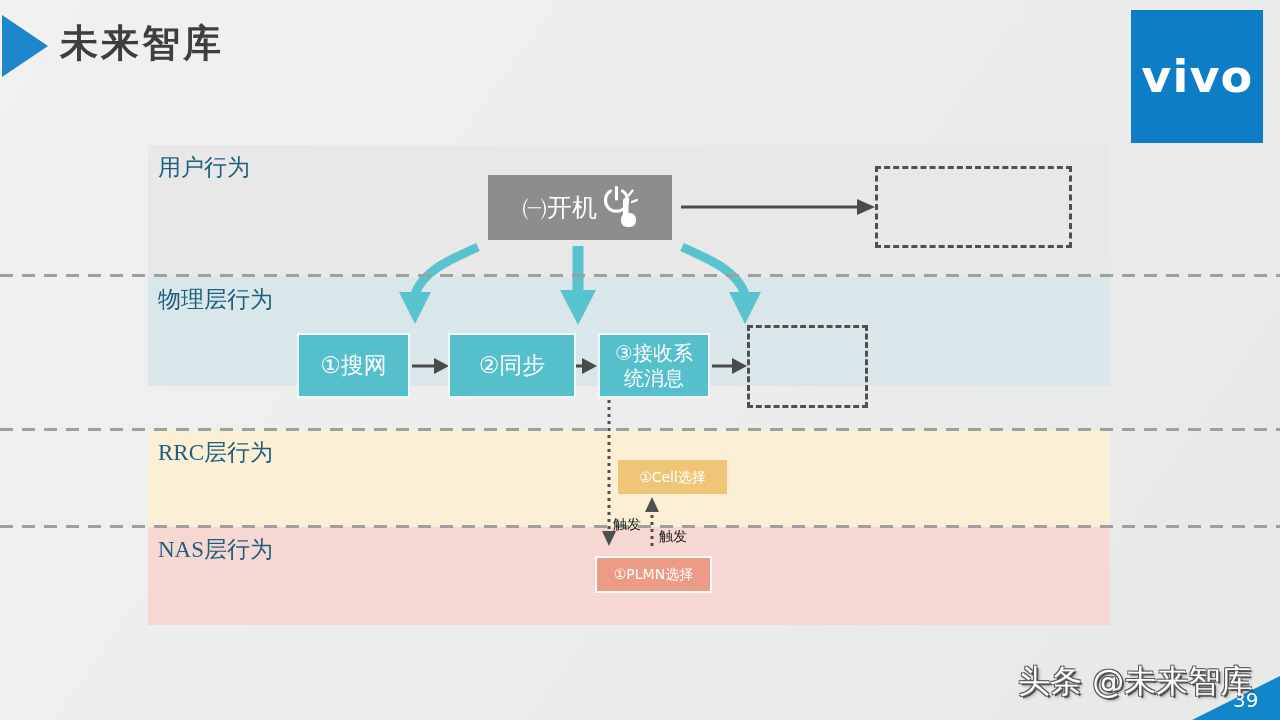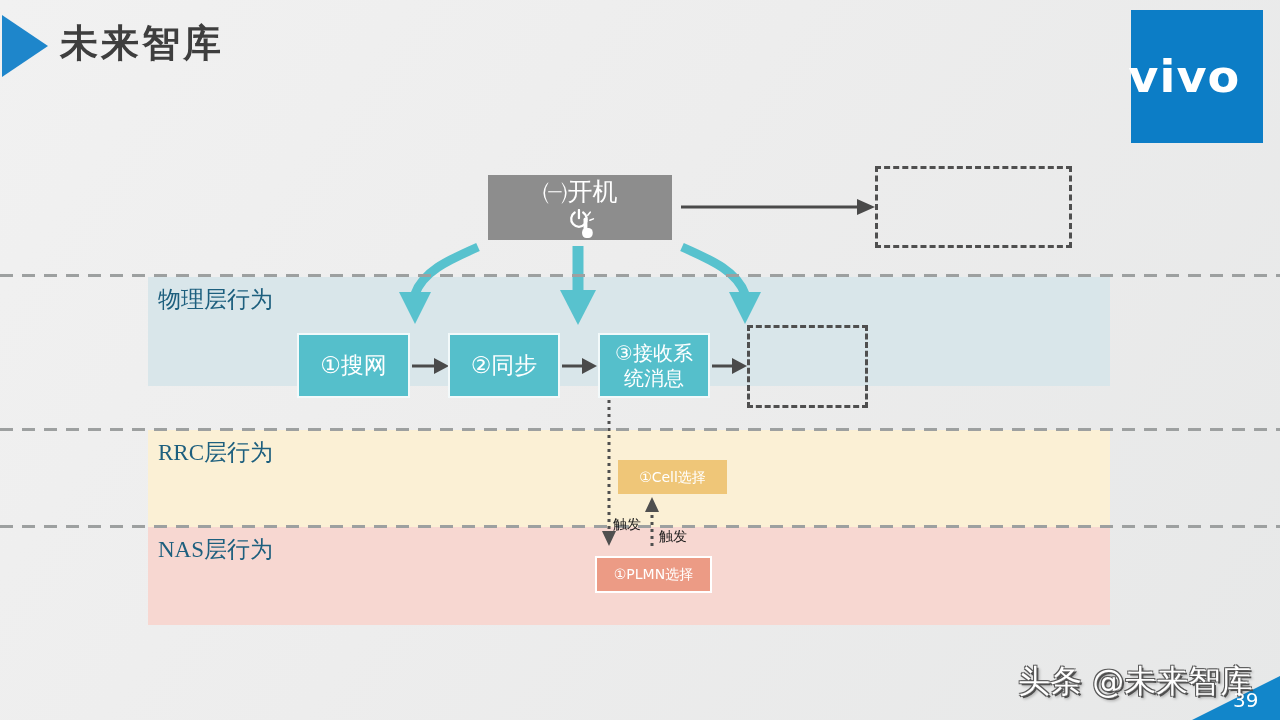--- a/index.html
+++ b/index.html
@@ -17,21 +17,21 @@
     background:#1E86CB; clip-path:polygon(0 0,100% 50%,0 100%);
   }
   .page-title {
     position:absolute; left:60px; top:18px;
     font-size:38px; font-weight:700; color:#3E3E3E; letter-spacing:3px;
   }
 
   
   .logo {
     position:absolute; left:1131px; top:10px; width:132px; height:133px;
-    background:#0C7DC6; display:flex; align-items:center; 
+    background:#0C7DC6; display:flex; align-items:center; justify-content:center;
   }
   .logo span {
     color:#fff; font-size:44px; font-weight:700; letter-spacing:1px;
     transform:scaleX(1.05); text-transform:lowercase;
   }
 
   
   .bands { position:absolute; left:148px; top:145px; width:962px; height:480px; }
   .band { position:absolute; left:0; width:100%; }
   .band-user { top:0;     height:132px; background:#E8E8E8; }
@@ -44,26 +44,26 @@
     font-size:23px; color:#1D5F7E;
   }
   .sep {
     position:absolute; left:0; width:100%; height:3px; z-index:3;
     background:repeating-linear-gradient(90deg,#9DA0A0 0 13px,transparent 13px 22px);
   }
   .sep1{ top:274px; } .sep2{ top:428px; } .sep3{ top:525px; }
 
   
   .node { position:absolute; display:flex; align-items:center; justify-content:center;
-          text-align:center; color:#fff; z-index:4;flex-direction:column; }
+          text-align:center; color:#fff; z-index:4; }
   .power-box { left:488px; top:175px; width:184px; height:65px;
                background:#8D8D8D; font-size:25px; gap:1px; }
   .teal { background:#55BFCB; border:2px solid #F2F9FA; font-size:23px; }
   .box-search  { left:297px; top:333px; width:113px; height:65px; }
-  .box-sync    { left:448px; top:333px; width:112px; height:65px; }
+  .box-sync    { left:448px; top:333px; width:128px; height:65px; }
   .box-sysinfo { left:598px; top:333px; width:112px; height:65px;
                  font-size:20px; line-height:1.25; }
   .box-sysinfo span { display:inline-block; width:86px; }
   .dashed-box { position:absolute; border:3px dashed #4F4F4F; z-index:4; }
   .dashed-user { left:875px; top:166px; width:197px; height:82px; }
   .dashed-phy  { left:747px; top:325px; width:121px; height:83px; }
   .box-cell { left:618px; top:460px; width:109px; height:34px;
               background:#EFC678; font-size:14px; line-height:1.15; }
   .box-cell span { display:inline-block; width:76px; }
   .box-plmn { left:595px; top:556px; width:117px; height:37px;
@@ -98,20 +98,23 @@
 <div class="slide">
 
   <div class="title-tri"></div>
   <div class="page-title">未来智库</div>
 
   <div class="logo">
     <span>vivo</span>
   </div>
 
   <div class="bands">
+    <div class="band band-user">
+      <div class="band-label">用户行为</div>
+    </div>
     <div class="band band-phy">
       <div class="band-label">物理层行为</div>
     </div>
     <div class="band band-rrc">
       <div class="band-label">RRC层行为</div>
     </div>
     <div class="band band-nas">
       <div class="band-label">NAS层行为</div>
     </div>
   </div>

